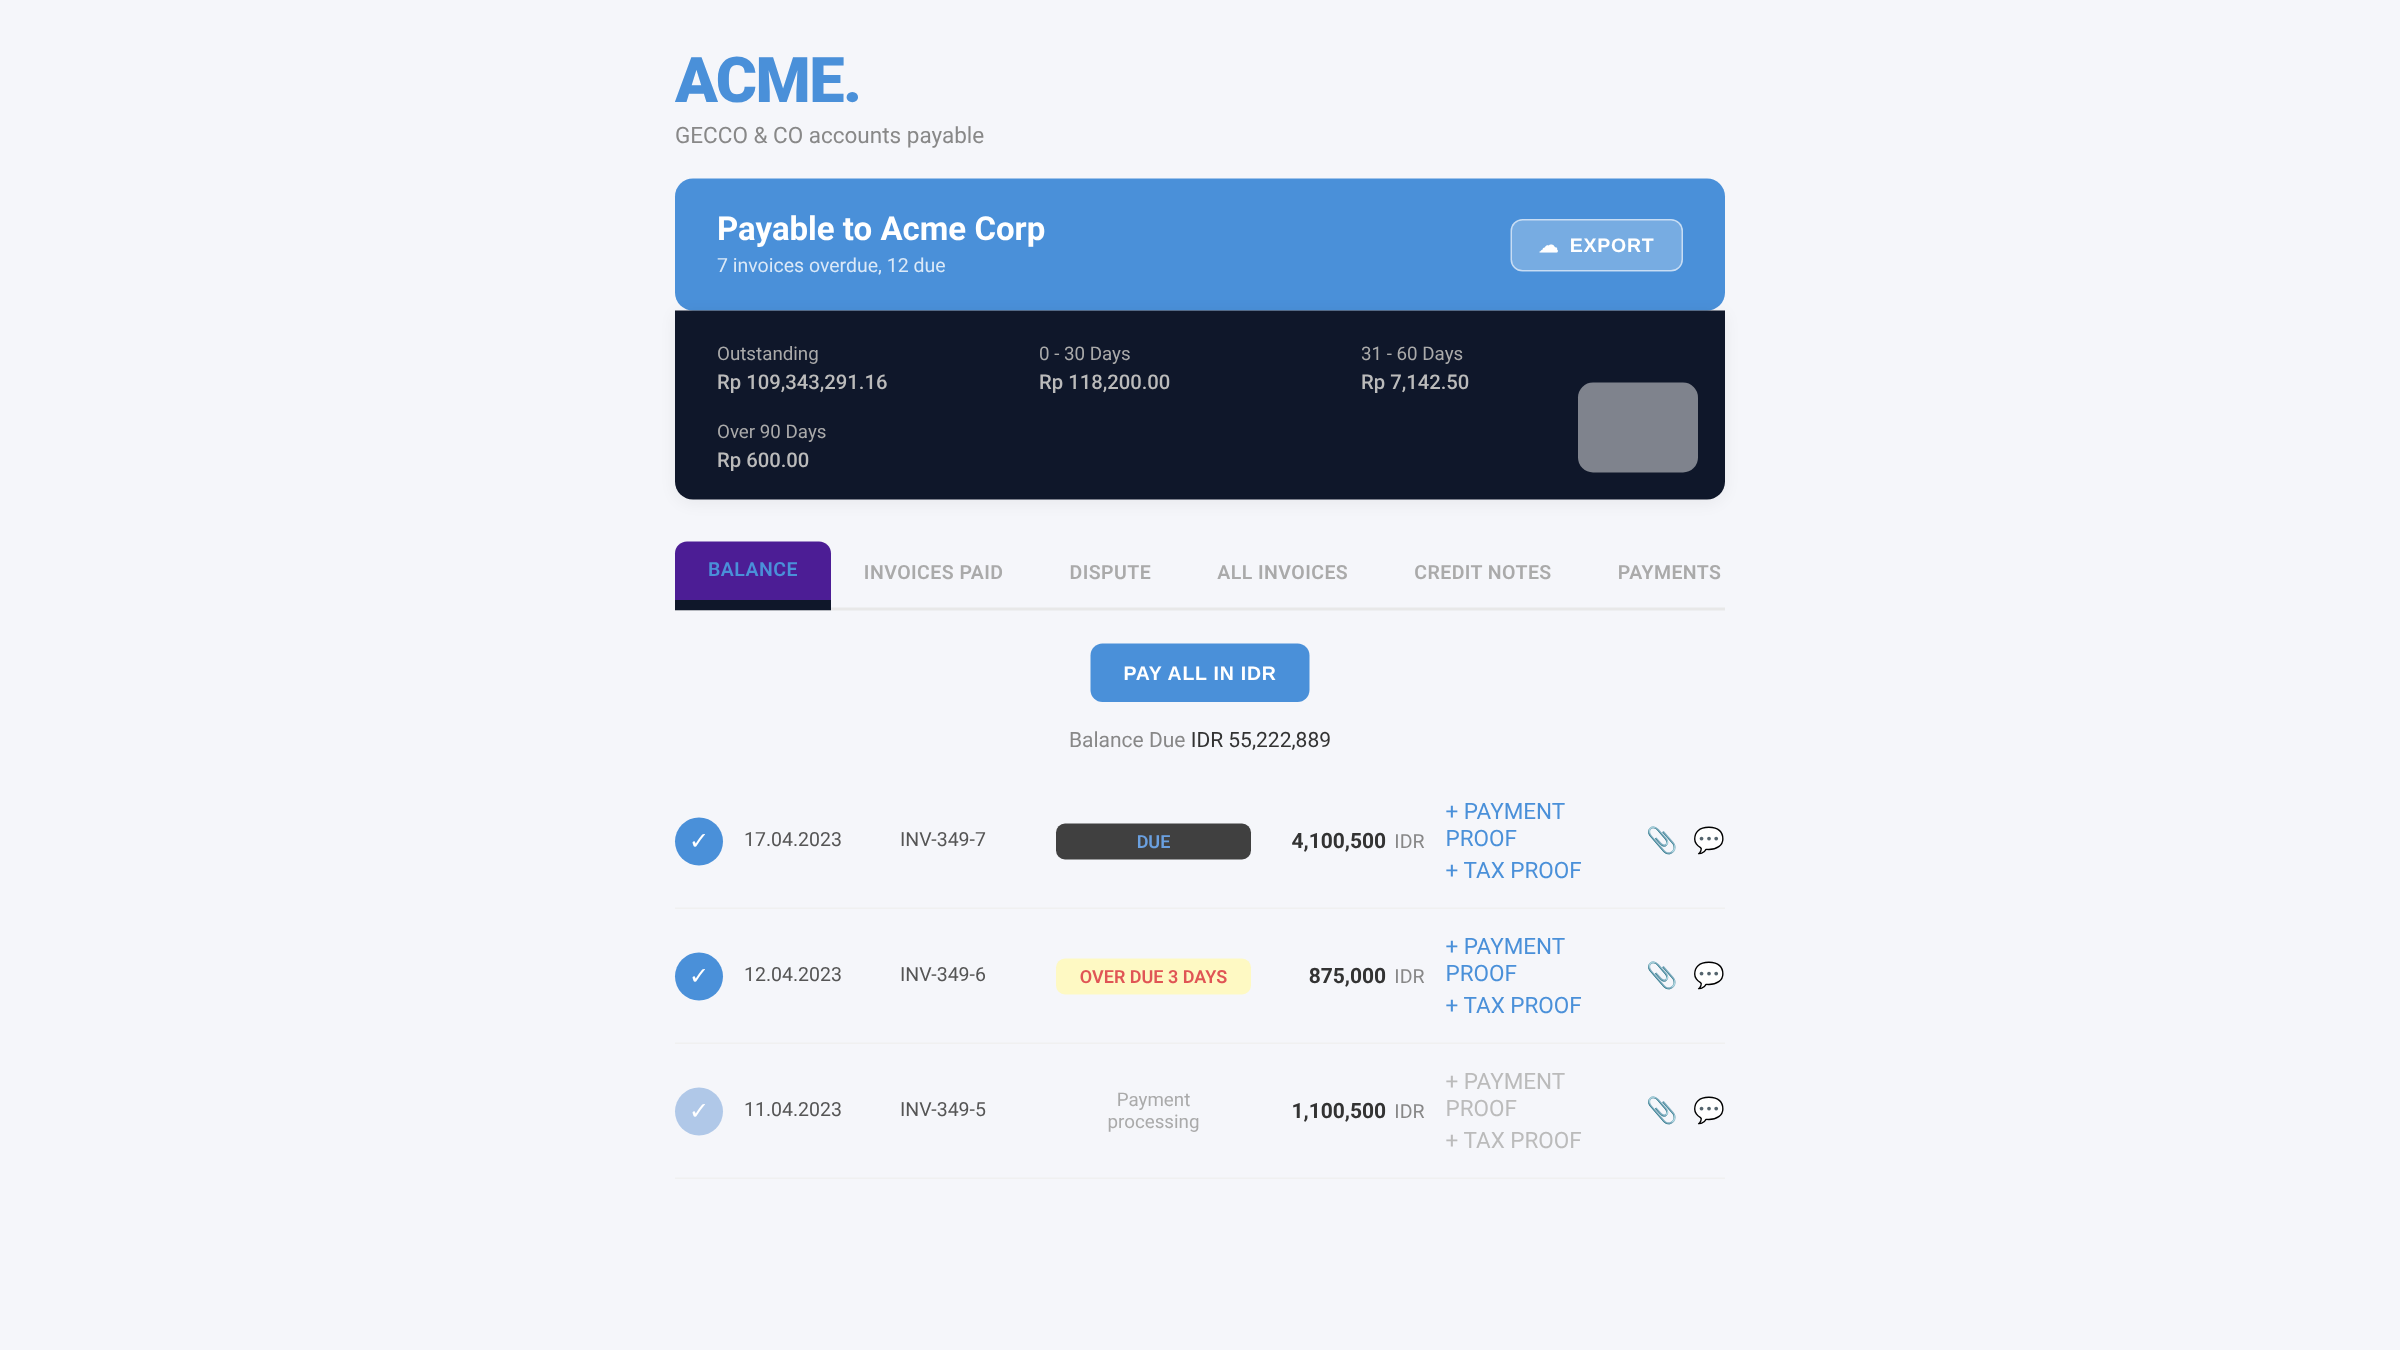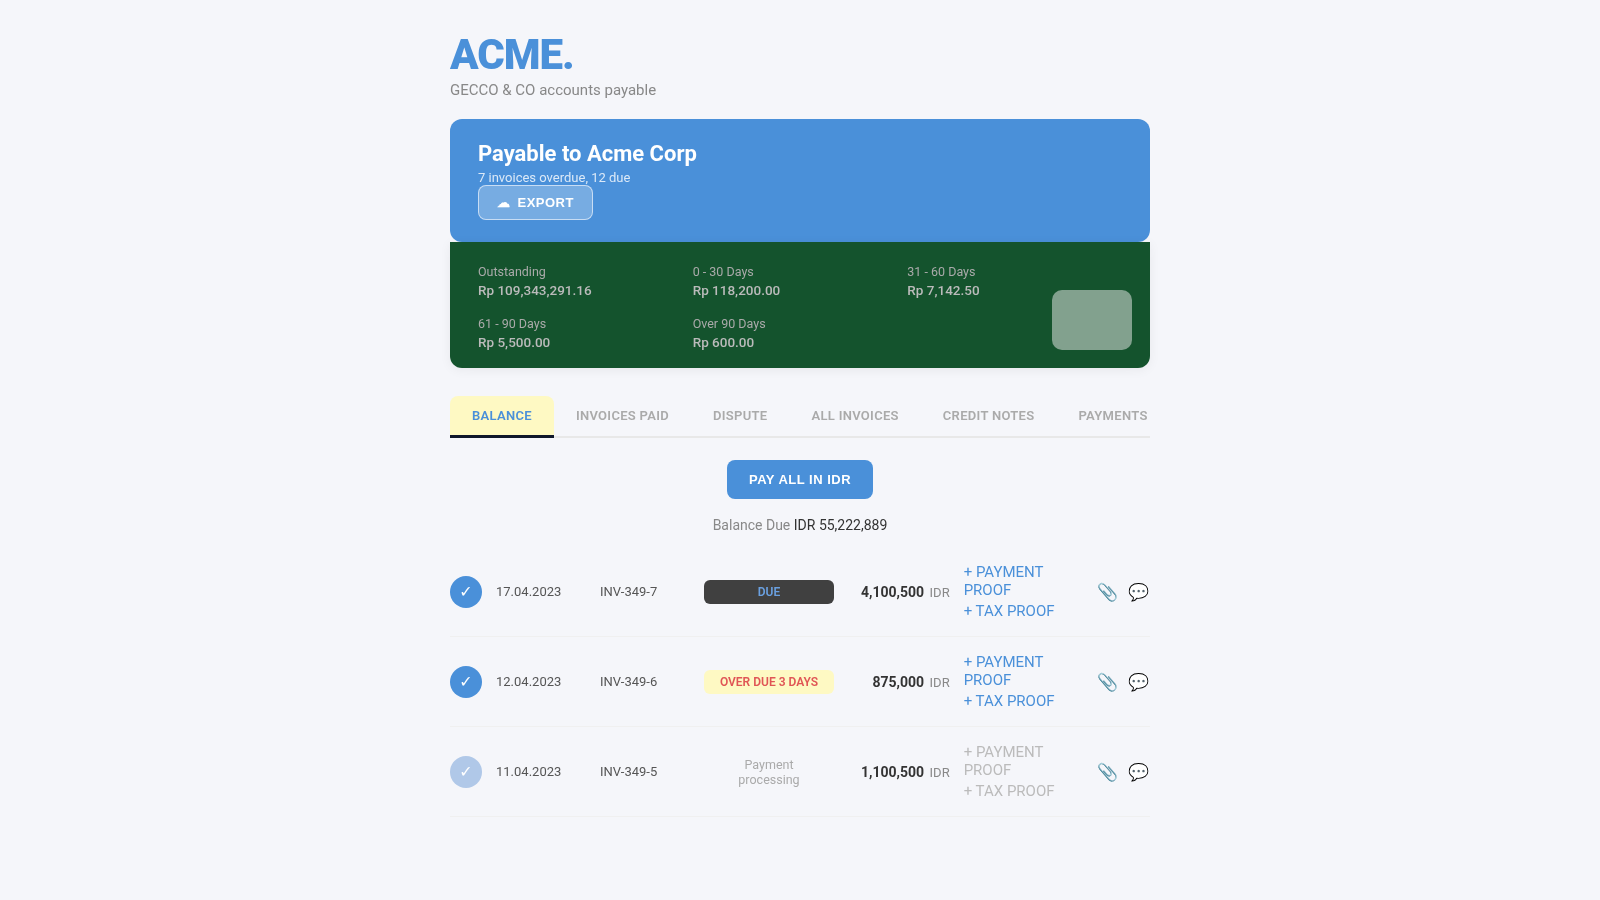--- a/index.html
+++ b/index.html
@@ -26,23 +26,22 @@
       font-size: 15px;
       color: #888;
       margin-bottom: 20px;
     }
     .header-card {
       background: #4a90d9;
       border-radius: 12px;
       padding: 22px 28px;
       display: flex;
       justify-content: space-between;
-      align-items: flex-start;
+      align-items: center;
       margin-bottom: 0;
-      flex-direction: column;
     }
     .header-card-title {
       font-size: 22px;
       font-weight: 700;
       color: #fff;
       margin-bottom: 4px;
     }
     .header-card-subtitle {
       font-size: 13px;
       color: rgba(255,255,255,0.8);
@@ -55,21 +54,21 @@
       font-size: 13px;
       font-weight: 600;
       padding: 9px 18px;
       cursor: pointer;
       display: flex;
       align-items: center;
       gap: 7px;
       letter-spacing: 0.5px;
     }
     .stats-card {
-      background: #14532d;
+      background: #0f172a;
       border-radius: 0 0 12px 12px;
       padding: 22px 28px 18px 28px;
       display: grid;
       grid-template-columns: 1fr 1fr 1fr;
       gap: 18px 0;
       margin-bottom: 28px;
       box-shadow: 0 2px 12px rgba(0,0,0,0.06);
       position: relative;
     }
     .stat-item {}
@@ -105,24 +104,24 @@
       font-size: 13px;
       font-weight: 600;
       color: #aaa;
       cursor: pointer;
       letter-spacing: 0.3px;
       border-bottom: 3px solid transparent;
       margin-bottom: -2px;
       white-space: nowrap;
     }
     .tab.active {
-      background: #fef9c3;
+      background: #4c1d95;
       color: #4a90d9;
       border-radius: 8px 8px 0 0;
-      border-bottom: 3px solid #0f172a;
+      border-bottom: 7px solid #0f172a;
     }
     .actions-row {
       display: flex;
       align-items: center;
       gap: 18px;
       padding: 22px 0 14px 0;
       flex-direction: column;
     }
     .pay-all-btn {
       background: #4a90d9;
@@ -273,24 +272,20 @@
       <div class="stat-label">Outstanding</div>
       <div class="stat-value">Rp 109,343,291.16</div>
     </div>
     <div class="stat-item">
       <div class="stat-label">0 - 30 Days</div>
       <div class="stat-value">Rp 118,200.00</div>
     </div>
     <div class="stat-item">
       <div class="stat-label">31 - 60 Days</div>
       <div class="stat-value">Rp 7,142.50</div>
-    </div>
-    <div class="stat-item">
-      <div class="stat-label">61 - 90 Days</div>
-      <div class="stat-value">Rp 5,500.00</div>
     </div>
     <div class="stat-item">
       <div class="stat-label">Over 90 Days</div>
       <div class="stat-value">Rp 600.00</div>
     </div>
     <div class="stat-ghost"></div>
   </div>
 
   <div class="tabs-row">
     <div class="tab active">BALANCE</div>

